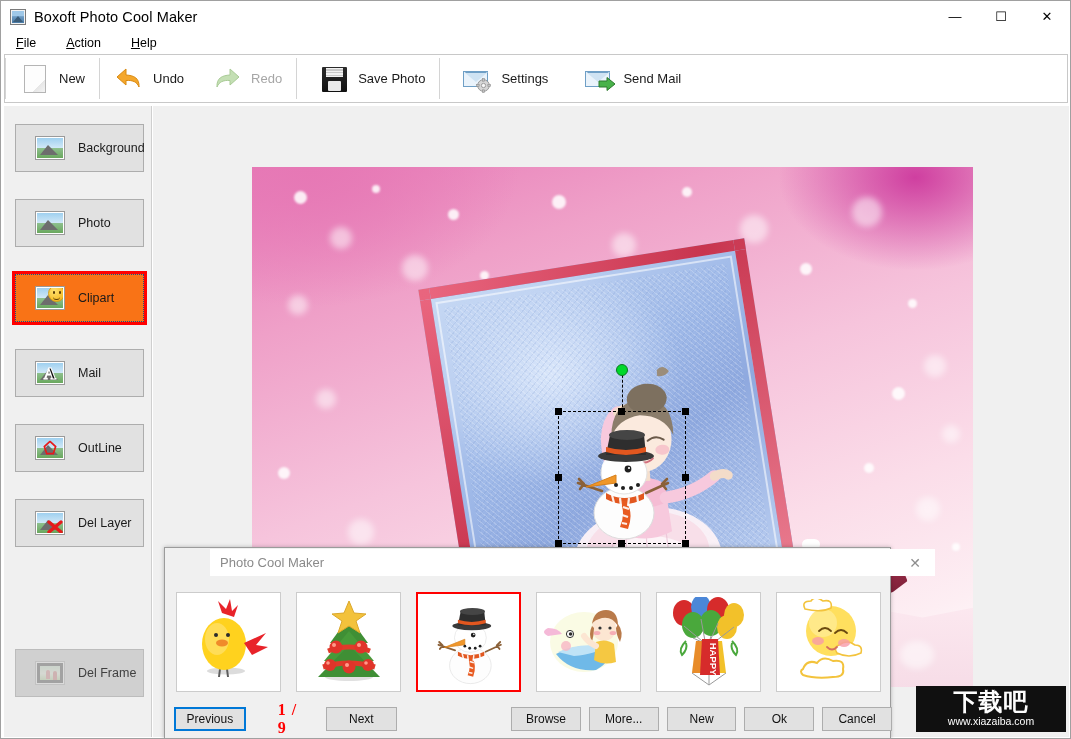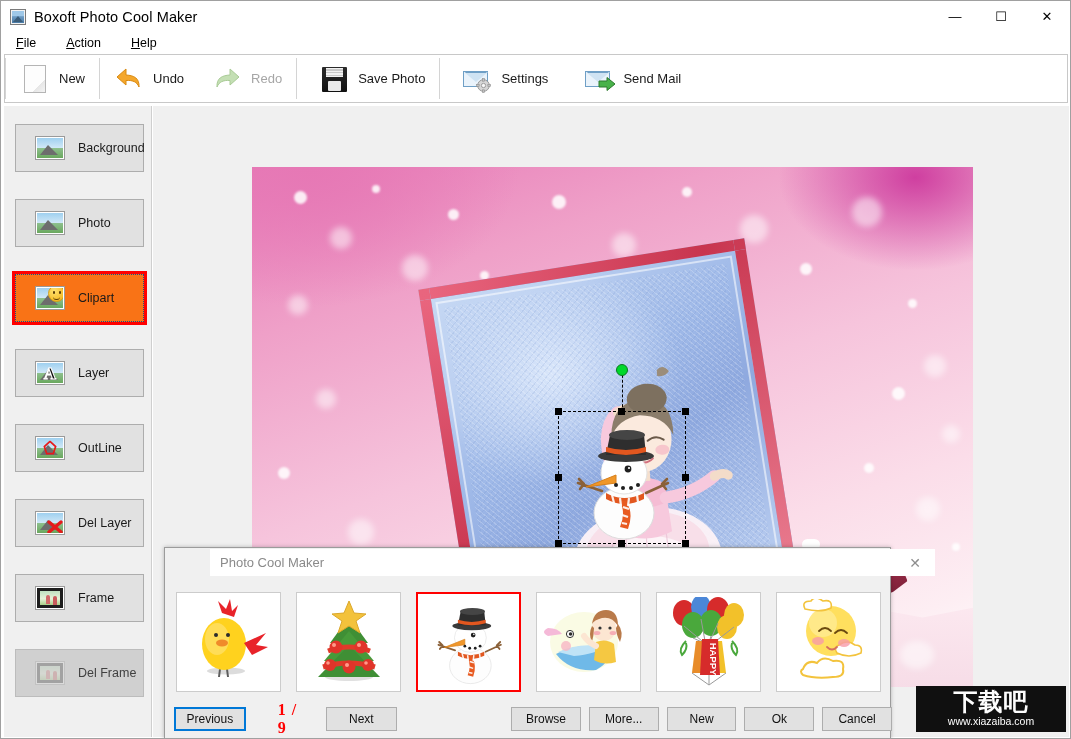--- a/index.html
+++ b/index.html
@@ -467,21 +467,21 @@
       </div>
       <span class="side-label">Clipart</span>
     </div>
 
     <div class="side-btn" style="top:243px">
       <div class="side-ico">
         <div class="side-ico-inner">
             <span class="badge-A">A</span>
           </div>
       </div>
-      <span class="side-label">Layer</span>
+      <span class="side-label">Mail</span>
     </div>
 
     <div class="side-btn" style="top:318px">
       <div class="side-ico">
         <div class="side-ico-inner">
           <svg class="badge-outline" viewBox="0 0 16 16">
             <path d="M8 1 L14 6.5 L11.5 14 H4.5 L2 6.5 Z" fill="none" stroke="#e51b1b" stroke-width="1.8"></path>
           </svg>
         </div>
       </div>
@@ -492,26 +492,20 @@
       <div class="side-ico">
         <div class="side-ico-inner">
           <svg class="badge-x" viewBox="0 0 16 14">
             <path d="M2 2 L14 12 M14 2 L2 12" stroke="#e51b1b" stroke-width="3.4" stroke-linecap="round"></path>
           </svg>
         </div>
       </div>
       <span class="side-label">Del Layer</span>
     </div>
 
-    <div class="side-btn" style="top:468px">
-      <div class="side-ico">
-          <div class="frame-ico-inner"></div>
-        </div>
-      <span class="side-label">Frame</span>
-    </div>
 
     <div class="side-btn disabled" style="top:543px">
       <div class="side-ico">
           <div class="frame-ico-inner"></div>
         </div>
       <span class="side-label">Del Frame</span>
     </div>
   </div>
 
   <div id="workspace">

